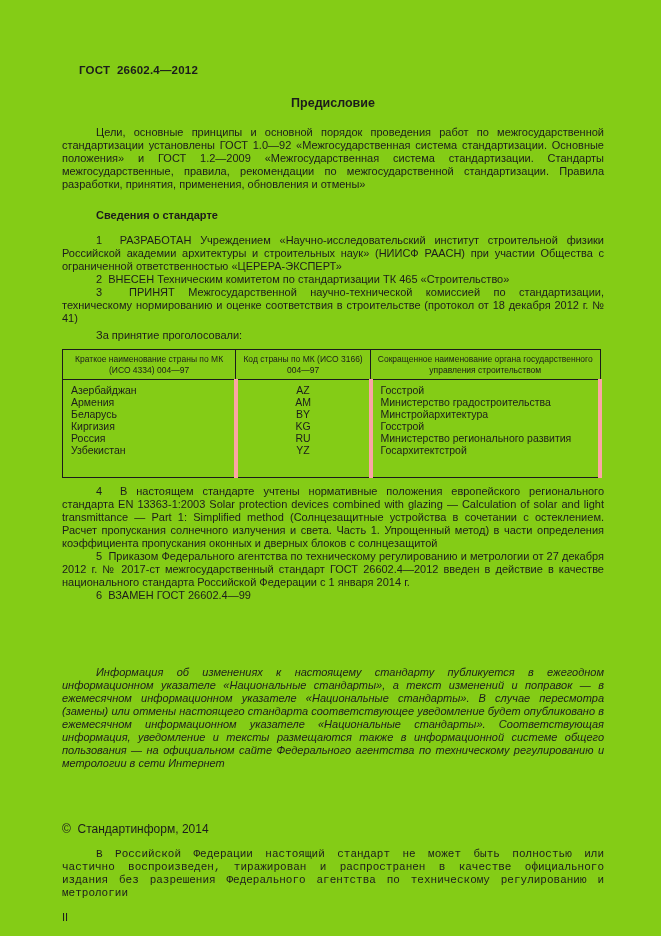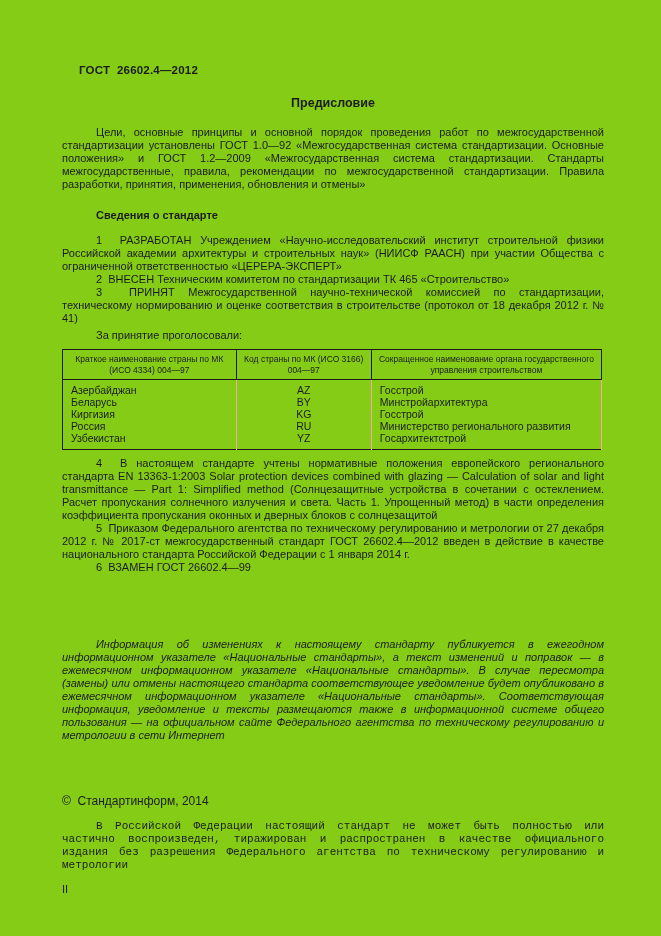--- a/index.html
+++ b/index.html
@@ -57,25 +57,25 @@
     padding:4px 6px;
     border:1px solid #1c1c1c;
     text-align:center;
     vertical-align:middle;
   }
   table.vote-table td {
     font-size:10.5px;
     line-height:12px;
     padding:0 8px;
     border-left:1px solid #1c1c1c;
-    border-right:1px solid #fca5a5;
+    border-right:4px solid #fca5a5;
     vertical-align:top;
   }
   table.vote-table tbody tr:first-child td { padding-top:4px; }
-  table.vote-table tbody tr:last-child td { padding-bottom:5px; }
+  table.vote-table tbody tr:last-child td { padding-bottom:21px; }
   td.c { text-align:center; }
   .col-country { width:172px; }
   .col-code { width:134px; }
   .col-body { width:228px; }
   .after-table { margin-top:7px; }
   .note {
     margin-top:64px;
     font-style:italic;
     text-align:justify;
     text-indent:34px;
@@ -124,20 +124,25 @@
           <th>Сокращенное наименование органа государственного управления строительством</th>
         </tr>
       </thead>
       <tbody>
         <tr>
           <td>Азербайджан</td>
           <td class="c">AZ</td>
           <td>Госстрой</td>
         </tr>
         <tr>
+          <td>Армения</td>
+          <td class="c">AM</td>
+          <td>Министерство градостроительства</td>
+        </tr>
+        <tr>
           <td>Беларусь</td>
           <td class="c">BY</td>
           <td>Минстройархитектура</td>
         </tr>
         <tr>
           <td>Киргизия</td>
           <td class="c">KG</td>
           <td>Госстрой</td>
         </tr>
         <tr>

